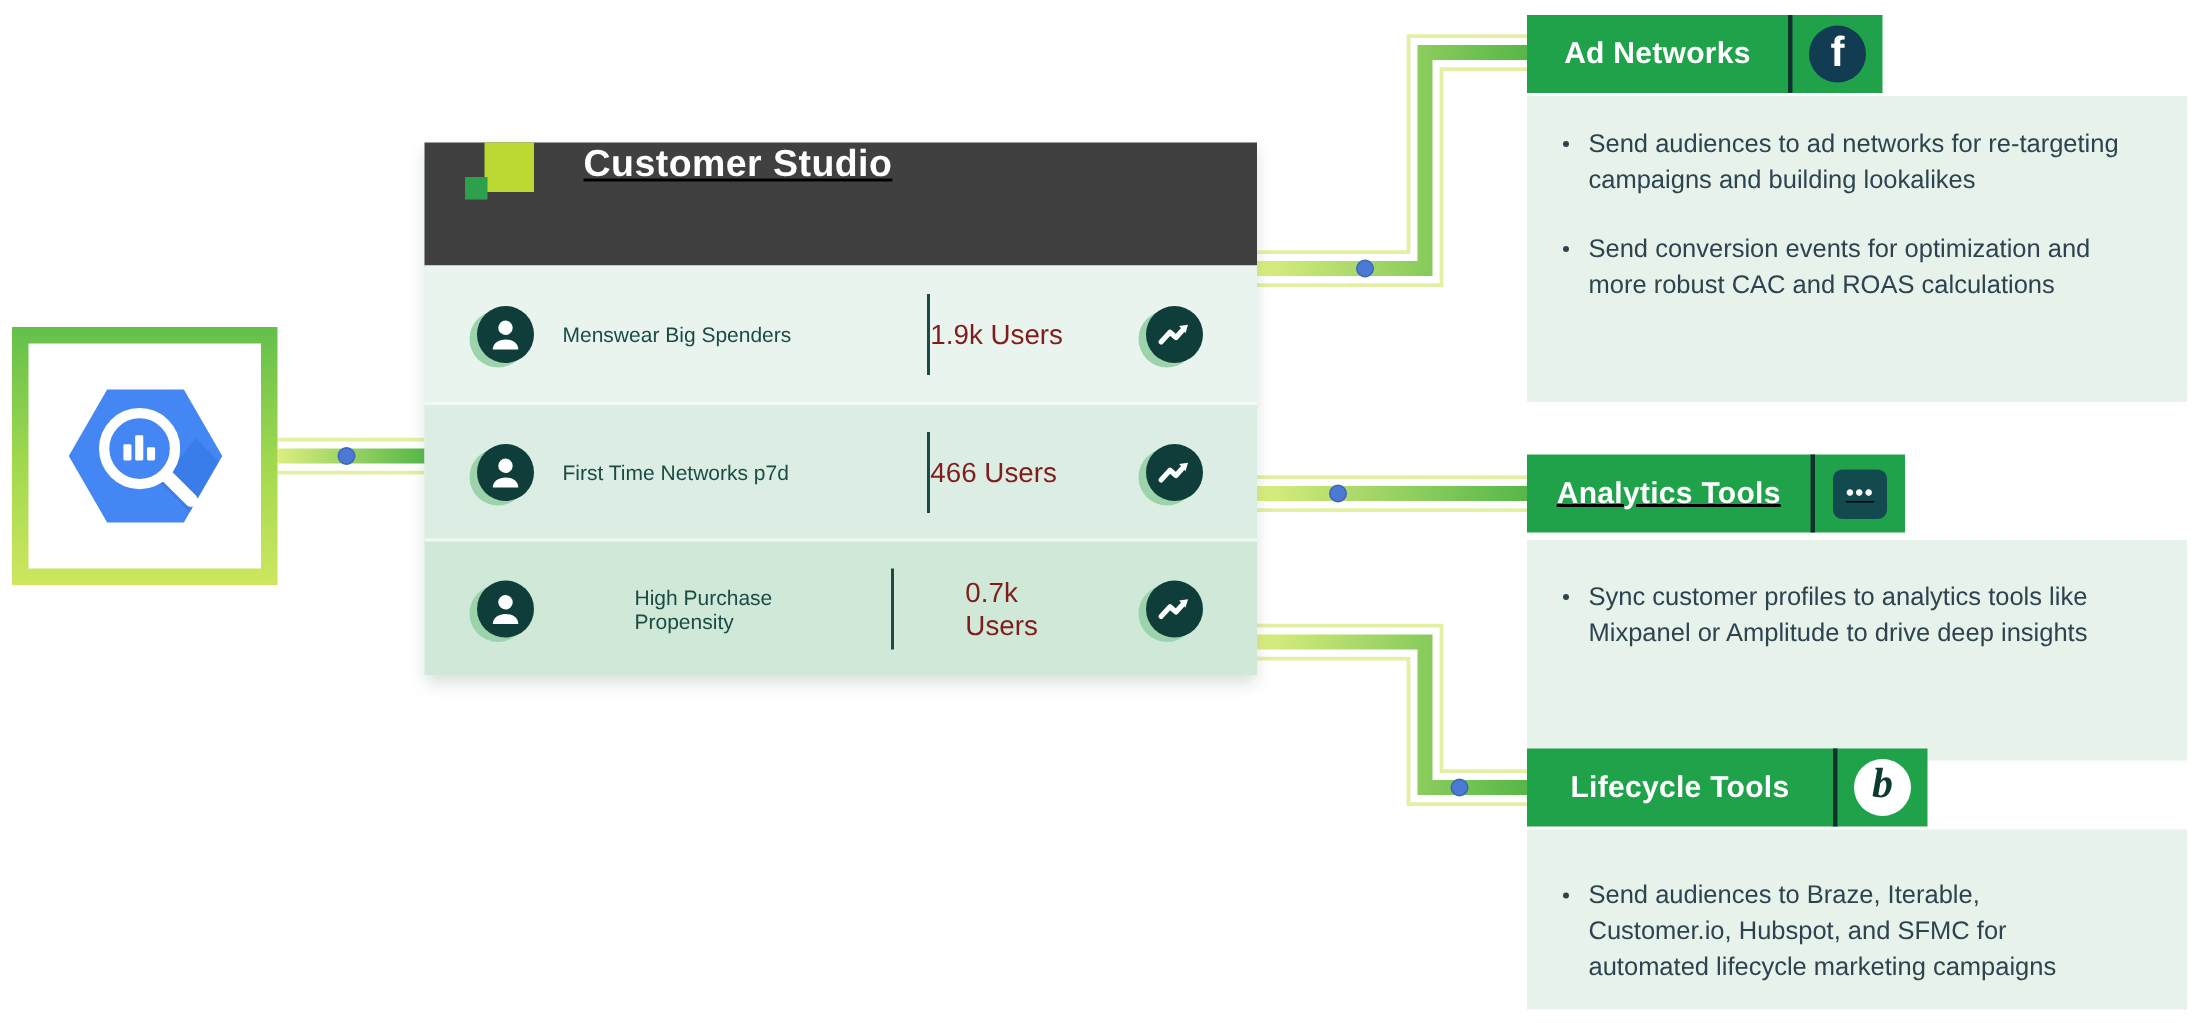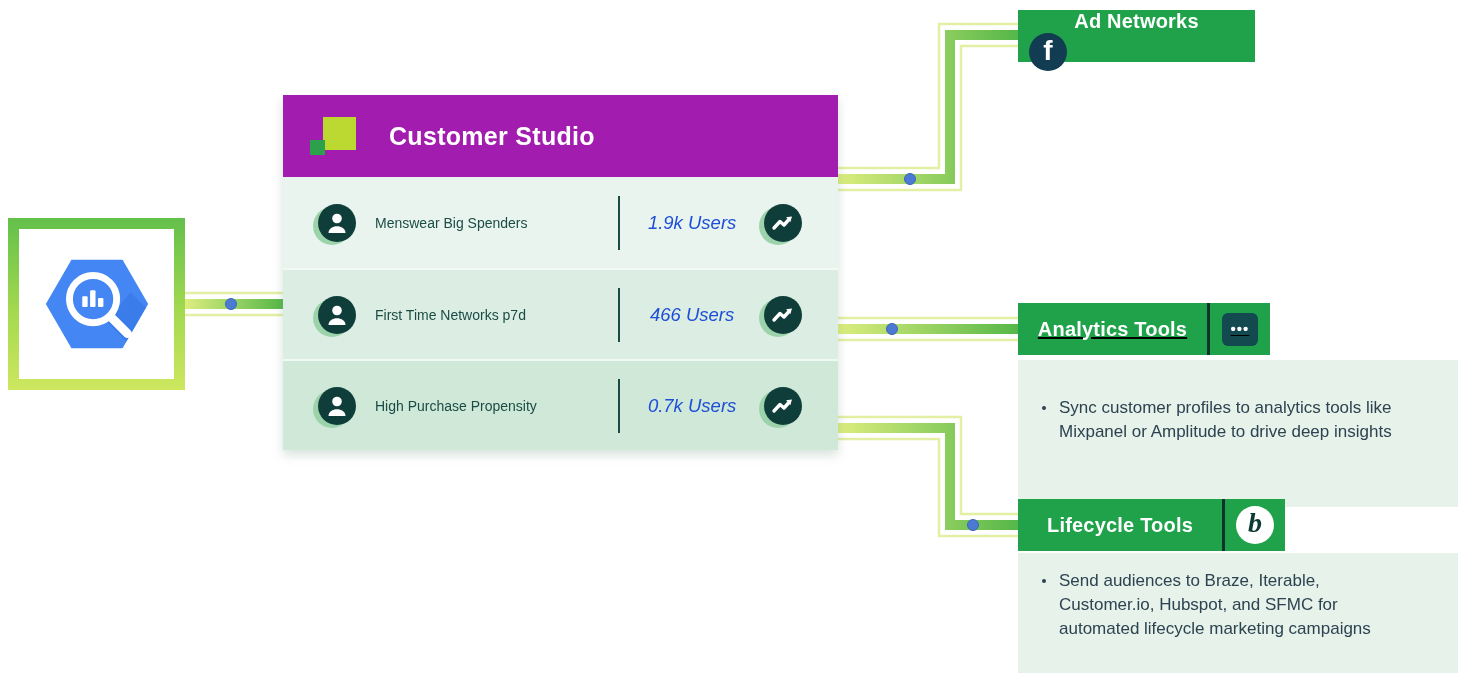--- a/index.html
+++ b/index.html
@@ -16,71 +16,71 @@
 
   
   .bq-box{left:8px;top:218px;width:177px;height:172px;box-sizing:border-box;
     background:linear-gradient(180deg,#63c04b 0%,#a4d94f 55%,#cde75f 100%);
     padding:11px;z-index:2;}
   .bq-inner{width:100%;height:100%;background:#ffffff;display:flex;align-items:center;justify-content:center;}
 
   
   .studio{left:283px;top:95px;width:555px;z-index:2;
     box-shadow:0 5px 10px rgba(110,150,130,.28);}
-  .studio-header{height:82px;background:#a21caf;display:flex;align-items:center;padding-left:27px;}
+  .studio-header{height:82px;background:#404040;display:flex;align-items:flex-start;padding-left:27px;text-decoration:underline;}
   .cs-logo{position:relative;width:46px;height:38px;flex:0 0 auto;}
   .cs-logo .sq-big{position:absolute;left:13px;top:0;width:33px;height:33px;background:#bcd932;}
   .cs-logo .sq-small{position:absolute;left:0;top:23px;width:15px;height:15px;background:#2ca04a;}
   .studio-title{color:#ffffff;font-size:25px;font-weight:bold;margin-left:33px;letter-spacing:.3px;}
 
   .row{height:91px;box-sizing:border-box;display:flex;align-items:center;padding:0 36px 0 35px;}
   .row + .row{border-top:2px solid rgba(250,253,251,.75);}
   .row-1{background:#e9f4ee;}
   .row-2{background:#ecf7f1;}
   .row-3{background:#dceee3;}
-  .row-4{background:#cfe8d8;}
+  .row-4{background:#cfe8d8;gap:48px;}
 
   .circle-ic{width:38px;height:38px;border-radius:50%;background:#0f3d3a;
     display:flex;align-items:center;justify-content:center;flex:0 0 auto;
     box-shadow:-5px 3px 0 0 #9dd3ab;}
   .row-label{margin-left:19px;width:247px;font-size:14px;color:#1a4c45;}
   .vdiv{width:2px;height:54px;background:#1a4c45;flex:0 0 auto;}
-  .row-users{width:146px;text-align:center;font-size:18.5px;color:#1d4ed8;font-style:italic;}
+  .row-users{width:146px;text-align:left;font-size:18.5px;color:#7f1d1d;}
   .trend{margin-left:auto;}
 
   
   .dest{z-index:2;}
   .dest-ad{left:1018px;top:10px;}
   .dest-an{left:1018px;top:303px;}
   .dest-lc{left:1018px;top:499px;}
 
   .dest-header{height:52px;background:#20a24b;display:flex;align-items:stretch;}
-  .dest-ad .dest-header{width:237px;flex-direction:column;}
+  .dest-ad .dest-header{width:237px;}
   .dest-an .dest-header{width:252px;text-decoration:underline;}
   .dest-lc .dest-header{width:267px;}
   .dest-title{flex:1;display:flex;align-items:center;justify-content:center;
     color:#ffffff;font-size:20px;font-weight:bold;letter-spacing:.2px;}
   .dest-div{width:3px;background:#0d332c;}
   .dest-iconzone{width:60px;display:flex;align-items:center;justify-content:center;}
 
   .fb-circle{width:38px;height:38px;border-radius:50%;background:#113c51;
     display:flex;align-items:center;justify-content:center;}
   .fb-glyph{color:#fff;font-size:28px;font-weight:bold;line-height:1;transform:translateY(-1px);}
   .an-tile{width:36px;height:33px;border-radius:6px;background:#124a50;
     display:flex;align-items:center;justify-content:center;}
   .an-glyph{color:#fff;font-size:15px;font-weight:bold;letter-spacing:1px;line-height:1;transform:translateY(-1px);}
   .bz-circle{width:38px;height:38px;border-radius:50%;background:#ffffff;
     display:flex;align-items:center;justify-content:center;}
   .bz-glyph{color:#0d3a31;font-size:28px;font-weight:bold;font-style:italic;
     font-family:"Liberation Serif", serif;line-height:1;transform:translateY(-2px);}
 
   .dest-card{width:440px;box-sizing:border-box;background:#e6f2ea;padding:20px 20px 18px 22px;}
   .dest-ad .dest-card{margin-top:2px;height:204px;}
-  .dest-an .dest-card{margin-top:5px;height:147px;padding-top:36px;}
-  .dest-lc .dest-card{margin-top:2px;height:120px;padding-top:16px;}
+  .dest-an .dest-card{margin-top:5px;height:147px;padding-top:26px;}
+  .dest-lc .dest-card{margin-top:2px;height:120px;padding-top:32px;}
   .bullet{display:flex;margin-bottom:22px;}
   .bullet:last-child{margin-bottom:0;}
   .bullet-dot{width:4px;height:4px;border-radius:50%;background:#2d4350;
     margin:10px 13px 0 2px;flex:0 0 auto;}
   .bullet-text{width:358px;font-size:17px;line-height:24px;color:#2d4350;}
 </style>
 </head>
 <body>
 
 <svg class="pipes" viewBox="0 0 1466 682">
@@ -213,20 +213,30 @@
 <div class="abs dest dest-ad">
   <div class="dest-header">
     <span class="dest-title">Ad Networks</span>
     <span class="dest-div"></span>
     <span class="dest-iconzone">
       <span class="fb-circle">
         <span class="fb-glyph">f</span>
       </span>
     </span>
   </div>
+  <div class="dest-card">
+    <div class="bullet">
+      <span class="bullet-dot"></span>
+      <span class="bullet-text">Send audiences to ad networks for re-targeting campaigns and building lookalikes</span>
+    </div>
+    <div class="bullet">
+      <span class="bullet-dot"></span>
+      <span class="bullet-text">Send conversion events for optimization and more robust CAC and ROAS calculations</span>
+    </div>
+  </div>
 </div>
 
 <div class="abs dest dest-an">
   <div class="dest-header">
     <span class="dest-title">Analytics Tools</span>
     <span class="dest-div"></span>
     <span class="dest-iconzone">
       <span class="an-tile">
         <span class="an-glyph">•••</span>
       </span>

